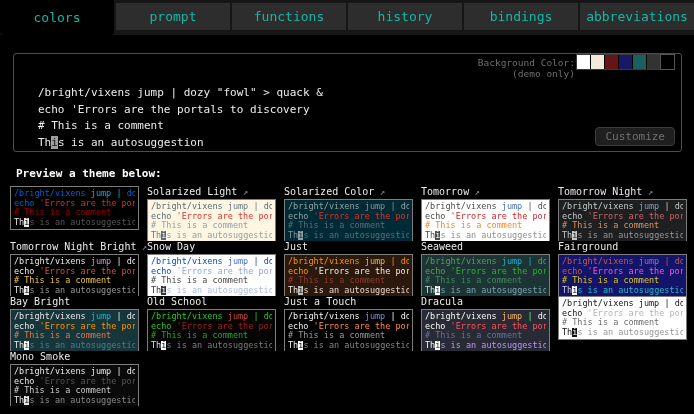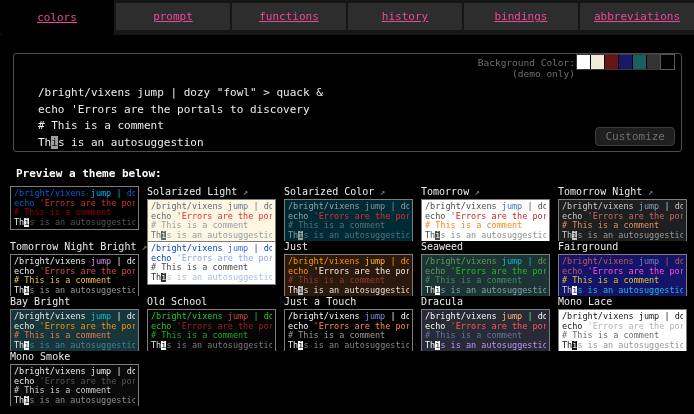--- a/index.html
+++ b/index.html
@@ -4,22 +4,22 @@
 <style>
   html,body{margin:0;padding:0;}
   body{
     width:694px;height:414px;overflow:hidden;background:#000;
     font-family:"DejaVu Sans Mono", monospace;
   }
   
   .tabbar{display:flex;height:35px;background:#161616;gap:2px;}
   .tab{
     flex:1;display:flex;align-items:center;justify-content:center;
-    background:#2d2d2d;color:#ec4899;font-size:11px;
-    margin:3px 0 5px;cursor:pointer;white-space:nowrap;text-decoration:underline;
+    background:#2d2d2d;color:#14b8a6;font-size:13px;
+    margin:3px 0 5px;cursor:pointer;white-space:nowrap;
   }
   .tab.active{background:#000;margin:0;border-radius:0 0 3px 3px;}
   
   .preview-box{
     position:relative;margin:18px 12px 0 13px;height:97px;
     border:1px solid #4d4d4d;border-radius:3px;background:#000;
   }
   .bg-label{
     position:absolute;top:3px;right:106px;text-align:right;
     color:#6f6f6f;font-size:9.5px;line-height:11px;white-space:nowrap;
@@ -102,20 +102,21 @@
     </div>
     <div class="theme-cell">
       <div class="theme-title"><span>Tomorrow Night</span><span class="link-icon"> ↗</span></div>
       <div class="theme-box" style="background-color: rgb(29, 31, 33);"><div class="code-line"><span style="color: rgb(197, 200, 198);">/bright/vixens </span><span style="color: rgb(129, 162, 190);">jump</span><span style="color: rgb(197, 200, 198);"> </span><span style="color: rgb(197, 200, 198);">|</span><span style="color: rgb(197, 200, 198);"> </span><span style="color: rgb(197, 200, 198);">dozy</span></div><div class="code-line"><span style="color: rgb(197, 200, 198);">echo </span><span style="color: rgb(204, 102, 102);">'Errors are the portals to discovery</span></div><div class="code-line"><span style="color: rgb(222, 147, 95);"># This is a comment</span></div><div class="code-line"><span style="color: rgb(197, 200, 198);">Th</span><span style="background-color: rgb(197, 200, 198); color: rgb(29, 31, 33);">i</span><span style="color: rgb(150, 152, 150);">s is an autosuggestion</span></div></div>
     </div>
     <div class="theme-cell">
       <div class="theme-title"><span>Tomorrow Night Bright</span><span class="link-icon"> ↗</span></div>
       <div class="theme-box" style="background-color: rgb(0, 0, 0);"><div class="code-line"><span style="color: rgb(234, 234, 234);">/bright/vixens </span><span style="color: rgb(195, 151, 216);">jump</span><span style="color: rgb(234, 234, 234);"> </span><span style="color: rgb(234, 234, 234);">|</span><span style="color: rgb(234, 234, 234);"> </span><span style="color: rgb(234, 234, 234);">dozy</span></div><div class="code-line"><span style="color: rgb(234, 234, 234);">echo </span><span style="color: rgb(213, 78, 83);">'Errors are the portals to discovery</span></div><div class="code-line"><span style="color: rgb(231, 197, 71);"># This is a comment</span></div><div class="code-line"><span style="color: rgb(234, 234, 234);">Th</span><span style="background-color: rgb(234, 234, 234); color: rgb(0, 0, 0);">i</span><span style="color: rgb(150, 152, 150);">s is an autosuggestion</span></div></div>
     </div>
     <div class="theme-cell">
+      <div class="theme-title"><span>Snow Day</span></div>
       <div class="theme-box" style="background-color: rgb(255, 255, 255);"><div class="code-line"><span style="color: rgb(8, 69, 193);">/bright/vixens </span><span style="color: rgb(61, 109, 214);">jump</span><span style="color: rgb(51, 51, 51);"> </span><span style="color: rgb(8, 69, 193);">|</span><span style="color: rgb(51, 51, 51);"> </span><span style="color: rgb(8, 69, 193);">dozy</span></div><div class="code-line"><span style="color: rgb(8, 69, 193);">echo </span><span style="color: rgb(143, 163, 234);">'Errors are the portals to discovery</span></div><div class="code-line"><span style="color: rgb(72, 72, 72);"># This is a comment</span></div><div class="code-line"><span style="color: rgb(51, 51, 51);">Th</span><span style="background-color: rgb(51, 51, 51); color: rgb(255, 255, 255);">i</span><span style="color: rgb(174, 188, 223);">s is an autosuggestion</span></div></div>
     </div>
     <div class="theme-cell">
       <div class="theme-title"><span>Just</span></div>
       <div class="theme-box" style="background-color: rgb(43, 25, 13);"><div class="code-line"><span style="color: rgb(255, 148, 0);">/bright/vixens </span><span style="color: rgb(255, 182, 44);">jump</span><span style="color: rgb(241, 232, 224);"> </span><span style="color: rgb(255, 148, 0);">|</span><span style="color: rgb(241, 232, 224);"> </span><span style="color: rgb(255, 148, 0);">dozy</span></div><div class="code-line"><span style="color: rgb(255, 148, 0);">echo </span><span style="color: rgb(241, 232, 224);">'Errors are the portals to discovery</span></div><div class="code-line"><span style="color: rgb(143, 60, 45);"># This is a comment</span></div><div class="code-line"><span style="color: rgb(241, 232, 224);">Th</span><span style="background-color: rgb(192, 192, 192); color: rgb(43, 25, 13);">i</span><span style="color: rgb(229, 216, 205);">s is an autosuggestion</span></div></div>
     </div>
     <div class="theme-cell">
       <div class="theme-title"><span>Seaweed</span></div>
       <div class="theme-box" style="background-color: rgb(28, 52, 52);"><div class="code-line"><span style="color: rgb(93, 155, 93);">/bright/vixens </span><span style="color: rgb(24, 179, 211);">jump</span><span style="color: rgb(208, 224, 208);"> </span><span style="color: rgb(24, 179, 211);">|</span><span style="color: rgb(208, 224, 208);"> </span><span style="color: rgb(93, 155, 93);">dozy</span></div><div class="code-line"><span style="color: rgb(93, 155, 93);">echo </span><span style="color: rgb(44, 181, 44);">'Errors are the portals to discovery</span></div><div class="code-line"><span style="color: rgb(68, 135, 95);"># This is a comment</span></div><div class="code-line"><span style="color: rgb(208, 224, 208);">Th</span><span style="background-color: rgb(255, 255, 255); color: rgb(28, 52, 52);">i</span><span style="color: rgb(123, 163, 173);">s is an autosuggestion</span></div></div>
     </div>
@@ -133,20 +134,19 @@
     </div>
     <div class="theme-cell">
       <div class="theme-title"><span>Just a Touch</span></div>
       <div class="theme-box" style="background-color: rgb(0, 0, 0);"><div class="code-line"><span style="color: rgb(244, 244, 244);">/bright/vixens </span><span style="color: rgb(123, 143, 212);">jump</span><span style="color: rgb(244, 244, 244);"> </span><span style="color: rgb(244, 244, 244);">|</span><span style="color: rgb(244, 244, 244);"> </span><span style="color: rgb(244, 244, 244);">dozy</span></div><div class="code-line"><span style="color: rgb(244, 244, 244);">echo </span><span style="color: rgb(255, 138, 84);">'Errors are the portals to discovery</span></div><div class="code-line"><span style="color: rgb(156, 156, 156);"># This is a comment</span></div><div class="code-line"><span style="color: rgb(244, 244, 244);">Th</span><span style="background-color: rgb(255, 255, 255); color: rgb(0, 0, 0);">i</span><span style="color: rgb(134, 134, 134);">s is an autosuggestion</span></div></div>
     </div>
     <div class="theme-cell">
       <div class="theme-title"><span>Dracula</span></div>
       <div class="theme-box" style="background-color: rgb(40, 42, 54);"><div class="code-line"><span style="color: rgb(248, 248, 242);">/bright/vixens </span><span style="color: rgb(255, 184, 108);">jump</span><span style="color: rgb(248, 248, 242);"> </span><span style="color: rgb(80, 250, 123);">|</span><span style="color: rgb(248, 248, 242);"> </span><span style="color: rgb(248, 248, 242);">dozy</span></div><div class="code-line"><span style="color: rgb(248, 248, 242);">echo </span><span style="color: rgb(255, 85, 85);">'Errors are the portals to discovery</span></div><div class="code-line"><span style="color: rgb(98, 114, 164);"># This is a comment</span></div><div class="code-line"><span style="color: rgb(248, 248, 242);">Th</span><span style="background-color: rgb(248, 248, 242); color: rgb(40, 42, 54);">i</span><span style="color: rgb(189, 147, 249);">s is an autosuggestion</span></div></div>
     </div>
     <div class="theme-cell">
-      <div class="theme-title"><span>Mono Lace</span></div>
       <div class="theme-box" style="background-color: rgb(255, 255, 255);"><div class="code-line"><span style="color: rgb(20, 20, 20);">/bright/vixens </span><span style="color: rgb(20, 20, 20);">jump</span><span style="color: rgb(20, 20, 20);"> </span><span style="color: rgb(20, 20, 20);">|</span><span style="color: rgb(20, 20, 20);"> </span><span style="color: rgb(20, 20, 20);">dozy</span></div><div class="code-line"><span style="color: rgb(20, 20, 20);">echo </span><span style="color: rgb(180, 180, 180);">'Errors are the portals to discovery</span></div><div class="code-line"><span style="color: rgb(110, 110, 110);"># This is a comment</span></div><div class="code-line"><span style="color: rgb(20, 20, 20);">Th</span><span style="background-color: rgb(20, 20, 20); color: rgb(255, 255, 255);">i</span><span style="color: rgb(150, 150, 150);">s is an autosuggestion</span></div></div>
     </div>
     <div class="theme-cell">
       <div class="theme-title"><span>Mono Smoke</span></div>
       <div class="theme-box" style="background-color: rgb(10, 10, 10);"><div class="code-line"><span style="color: rgb(232, 232, 232);">/bright/vixens </span><span style="color: rgb(232, 232, 232);">jump</span><span style="color: rgb(232, 232, 232);"> </span><span style="color: rgb(232, 232, 232);">|</span><span style="color: rgb(232, 232, 232);"> </span><span style="color: rgb(232, 232, 232);">dozy</span></div><div class="code-line"><span style="color: rgb(232, 232, 232);">echo </span><span style="color: rgb(86, 86, 86);">'Errors are the portals to discovery</span></div><div class="code-line"><span style="color: rgb(204, 204, 204);"># This is a comment</span></div><div class="code-line"><span style="color: rgb(232, 232, 232);">Th</span><span style="background-color: rgb(232, 232, 232); color: rgb(10, 10, 10);">i</span><span style="color: rgb(138, 138, 138);">s is an autosuggestion</span></div></div>
     </div>
   </div>
 
 </body></html>

